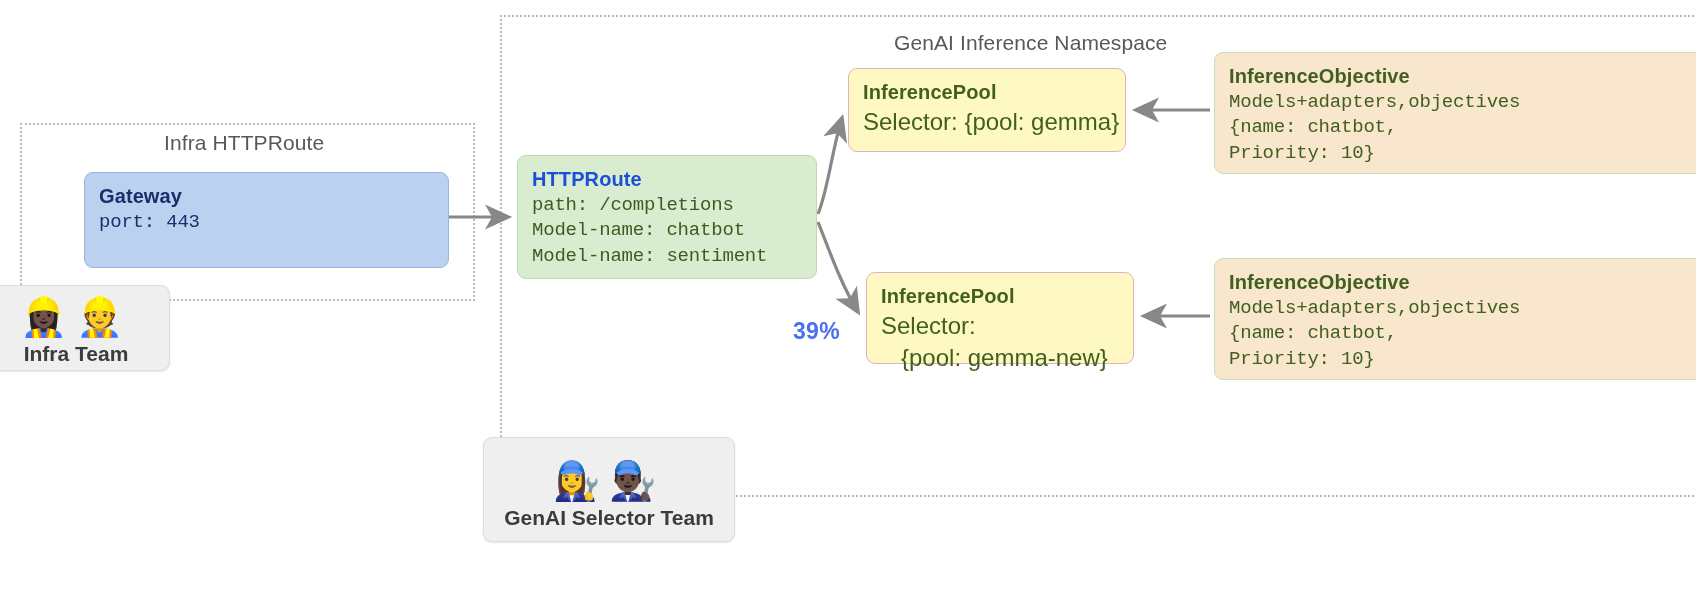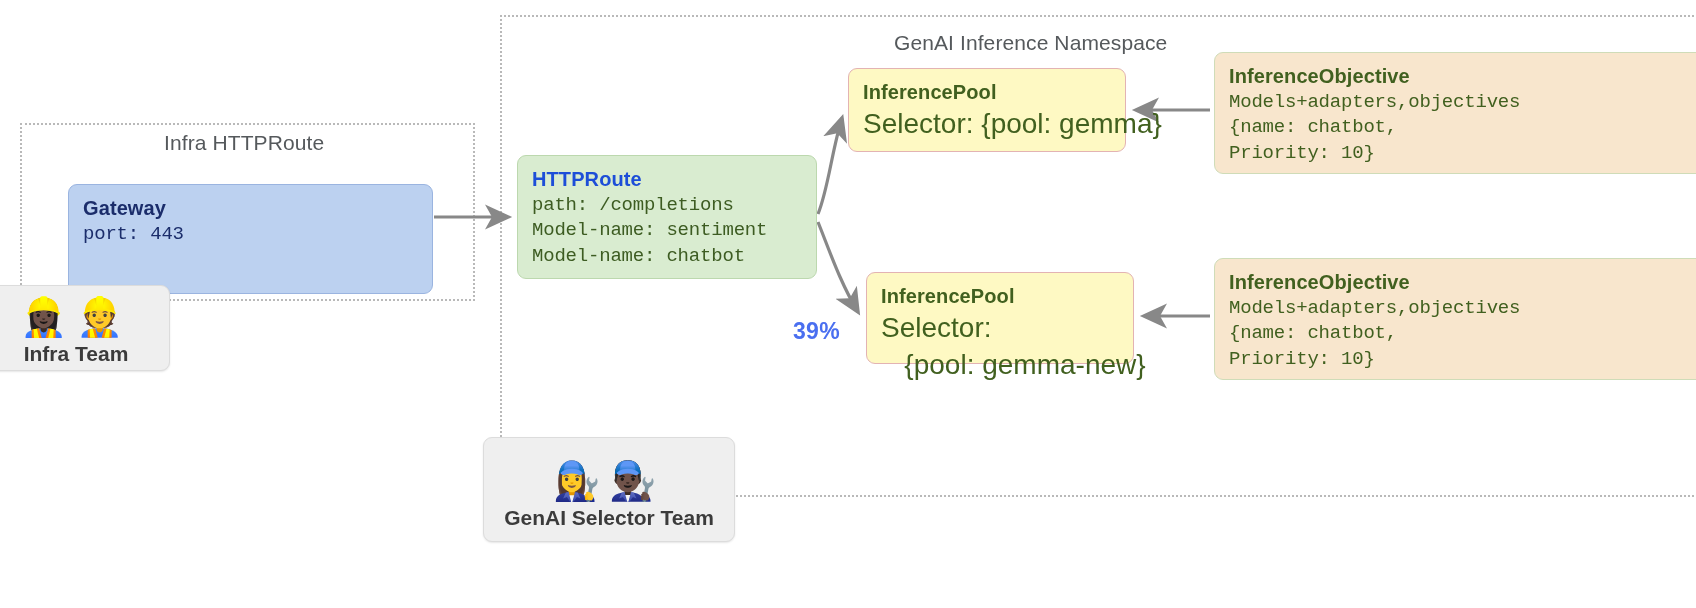--- a/index.html
+++ b/index.html
@@ -44,31 +44,30 @@
   }
   .node .mono{
     font-family:"Liberation Mono", monospace;
     font-size:19px;
     display:block;
     white-space:pre;
     letter-spacing:-.2px;
   }
   .node .sans{
     font-family:"Liberation Sans", sans-serif;
-    font-size:28px;
+    font-size:24px;
     display:block;
     white-space:pre;
   }
 
   
   #gateway{
-    left:68px;top:172px;width:365px;height:110px;
+    left:84px;top:172px;width:365px;height:96px;
     background:#bcd1f0;
     border:1px solid #9ab4e0;
-    margin-top:12px;
   }
   #gateway .title,#gateway .mono{color:#1b2d6b;}
 
   
   #httproute{
     left:517px;top:155px;width:300px;height:124px;
     background:#d9ecd0;
     border:1px solid #bcd8ae;
   }
   #httproute .title,#httproute .mono{color:#3d5c22;}
@@ -175,22 +174,22 @@
   <div id="split-label">39%</div>
 
   <div class="node" id="gateway">
     <span class="title">Gateway</span>
     <span class="mono">port: 443</span>
   </div>
 
   <div class="node" id="httproute">
     <span class="title">HTTPRoute</span>
     <span class="mono">path: /completions</span>
+    <span class="mono">Model-name: chatbot</span>
     <span class="mono">Model-name: sentiment</span>
-    <span class="mono">Model-name: chatbot</span>
   </div>
 
   <div class="node pool" id="pool1">
     <span class="title">InferencePool</span>
     <span class="sans">Selector: {pool: gemma}</span>
   </div>
 
   <div class="node pool" id="pool2">
     <span class="title">InferencePool</span>
     <span class="sans">Selector:</span>

